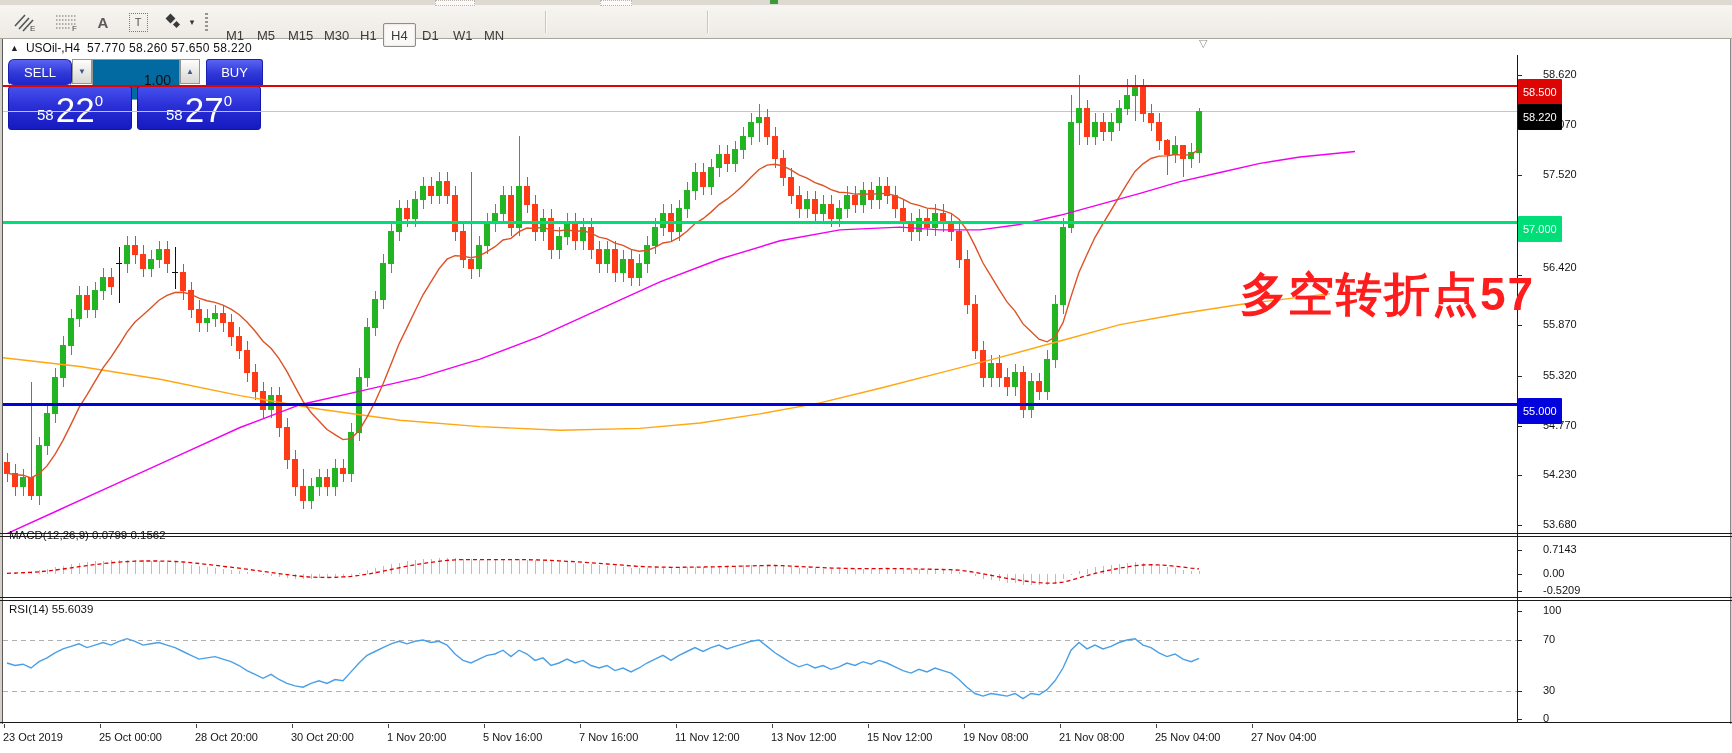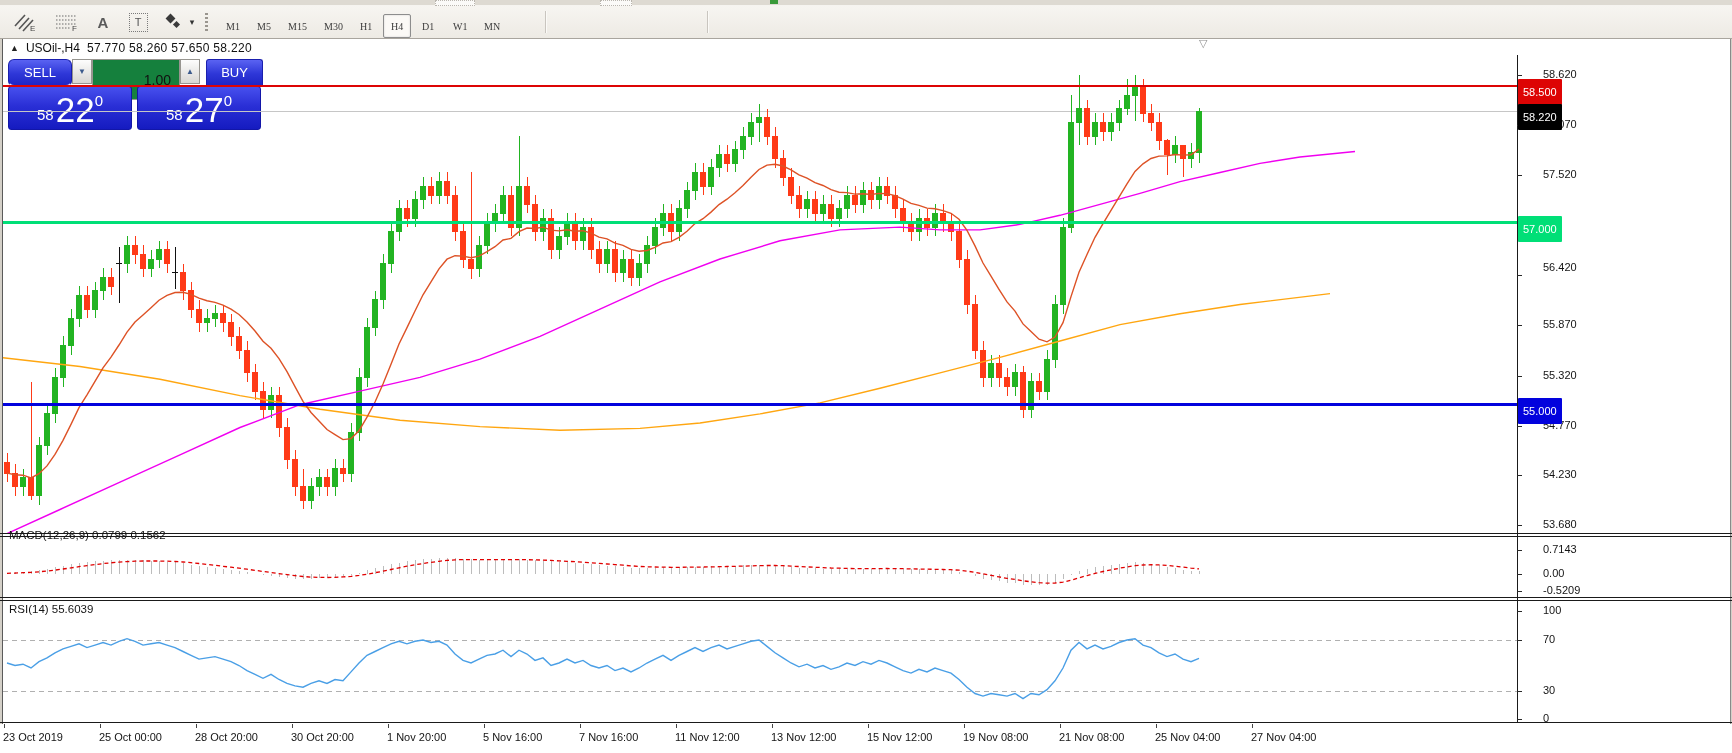--- a/index.html
+++ b/index.html
@@ -10,22 +10,22 @@
   
   #top-sliver{left:0;top:0;width:1732px;height:5px;background:#dedad2;border-bottom:1px solid #f6f4f0;}
   .sliver-frag{top:0;height:4px;background:#fbfaf8;border:1px dotted #b9b5ae;}
   #toolbar{left:0;top:6px;width:1732px;height:32px;background:linear-gradient(#f7f5f1,#edeae4);
            border-bottom:1px solid #a9a59e;}
   .tb-icon{position:absolute;top:4px;height:24px;display:flex;align-items:center;justify-content:center;
            color:#4d4d4d;cursor:default;}
   .tb-sep{position:absolute;top:5px;width:1px;height:22px;background:#c9c5bf;border-right:1px solid #fbfaf7;}
   .tb-handle{position:absolute;top:7px;width:3px;height:18px;
              background:repeating-linear-gradient(#9a968f 0 2px,transparent 2px 4px);}
-  .tf-btn{position:absolute;top:8px;height:22px;padding:0 7px;display:flex;align-items:center;
-          font-size:10px;color:#3c3c3c;border:1px solid transparent;border-radius:2px;font-family:Liberation Serif, serif;}
+  .tf-btn{position:absolute;top:17px;height:22px;padding:0 7px;display:flex;align-items:center;
+          font-size:13px;color:#3c3c3c;border:1px solid transparent;border-radius:2px;}
   .tf-btn.active{background:#fbf9f6;border:1px solid #8d8d8d;box-shadow:inset 0 0 2px #cfcfcf;}
 
   
   #left-edge{left:0;top:39px;width:2px;height:714px;background:#d4d0c8;border-right:1px solid #5a5a5a;}
   #right-edge{left:1730px;top:39px;width:2px;height:714px;background:#d4d0c8;border-left:1px solid #8a8a8a;}
   #chart-title{left:10px;top:41px;font-size:12px;color:#111;display:flex;align-items:center;gap:7px;}
   #chart-title .tri{font-size:9px;color:#222;}
   #chart-title .ohlc{letter-spacing:0.3px;}
   #shift-marker{left:1199px;top:37px;font-size:11px;color:#8d8d8d;}
 
@@ -35,21 +35,21 @@
           color:#fff;font-size:13px;background:linear-gradient(#5a63f2,#2e37d8 55%,#1e26c6);
           border:1px solid #1a1fae;border-bottom:2px solid #dfe2ff;border-radius:3px 3px 0 0;cursor:pointer;}
   #sell-btn{left:0;width:62px;border-radius:6px;}
   #buy-btn{left:198px;width:55px;}
   .spin{position:absolute;top:0;width:20px;height:25px;box-sizing:border-box;
         background:linear-gradient(#fdfdfd,#d9d7d3);border:1px solid #979590;color:#3c5a8c;
         display:flex;align-items:center;justify-content:center;font-size:8px;cursor:pointer;}
   #spin-down{left:64px;}
   #spin-up{left:172px;}
   #vol-box{position:absolute;left:84px;top:0;width:88px;height:41px;box-sizing:border-box;
-           background:#15803d;border:1px solid #979590;}
+           background:#0369a1;border:1px solid #979590;}
   #vol-box input{width:100%;height:100%;border:0;outline:0;background:transparent;text-align:right;
                  padding:0 8px;box-sizing:border-box;font-size:14px;color:#111;
                  font-family:"Liberation Sans",sans-serif;}
   .tp-tile{position:absolute;top:27px;width:124px;height:44px;border-radius:3px;
            background:linear-gradient(#4750ee,#2a2fd6 45%,#151bc0);border:1px solid #1216a8;
            box-sizing:border-box;display:flex;align-items:flex-end;justify-content:center;
            color:#fff;padding-bottom:3px;cursor:pointer;}
   #tile-sell{left:0;}
   #tile-buy{left:129px;}
   .tp-small{font-size:15px;margin:0 2px 3px 0;}
@@ -675,20 +675,21 @@
       <div class="axis-label" style="top: 566px;">100</div>
       <div class="axis-tick" style="top: 573px;"></div>
       <div class="axis-label" style="top: 595px;">70</div>
       <div class="axis-tick" style="top: 602px;"></div>
       <div class="axis-label" style="top: 646px;">30</div>
       <div class="axis-tick" style="top: 653px;"></div>
       <div class="axis-label" style="top: 674px;">0</div>
       <div class="axis-tick" style="top: 681px;"></div>
     </div>
 
+  <div class="abs" id="annotation">多空转折点57</div>
 
   <div class="abs" id="time-axis">
       <div class="time-tick" style="left: 4px;"></div>
       <div class="time-label" style="left: 3px;">23 Oct 2019</div>
       <div class="time-tick" style="left: 100px;"></div>
       <div class="time-label" style="left: 99px;">25 Oct 00:00</div>
       <div class="time-tick" style="left: 196px;"></div>
       <div class="time-label" style="left: 195px;">28 Oct 20:00</div>
       <div class="time-tick" style="left: 292px;"></div>
       <div class="time-label" style="left: 291px;">30 Oct 20:00</div>

